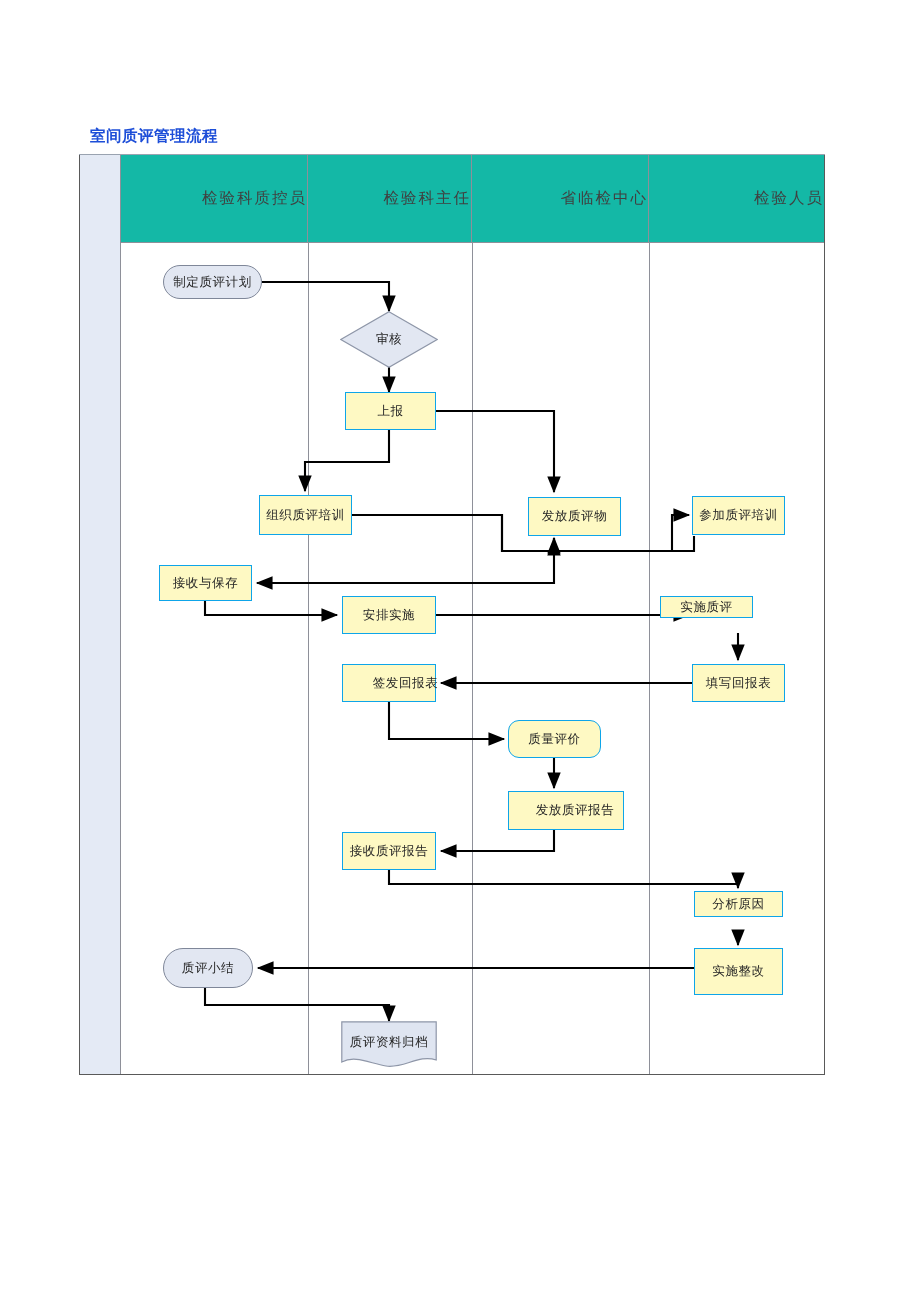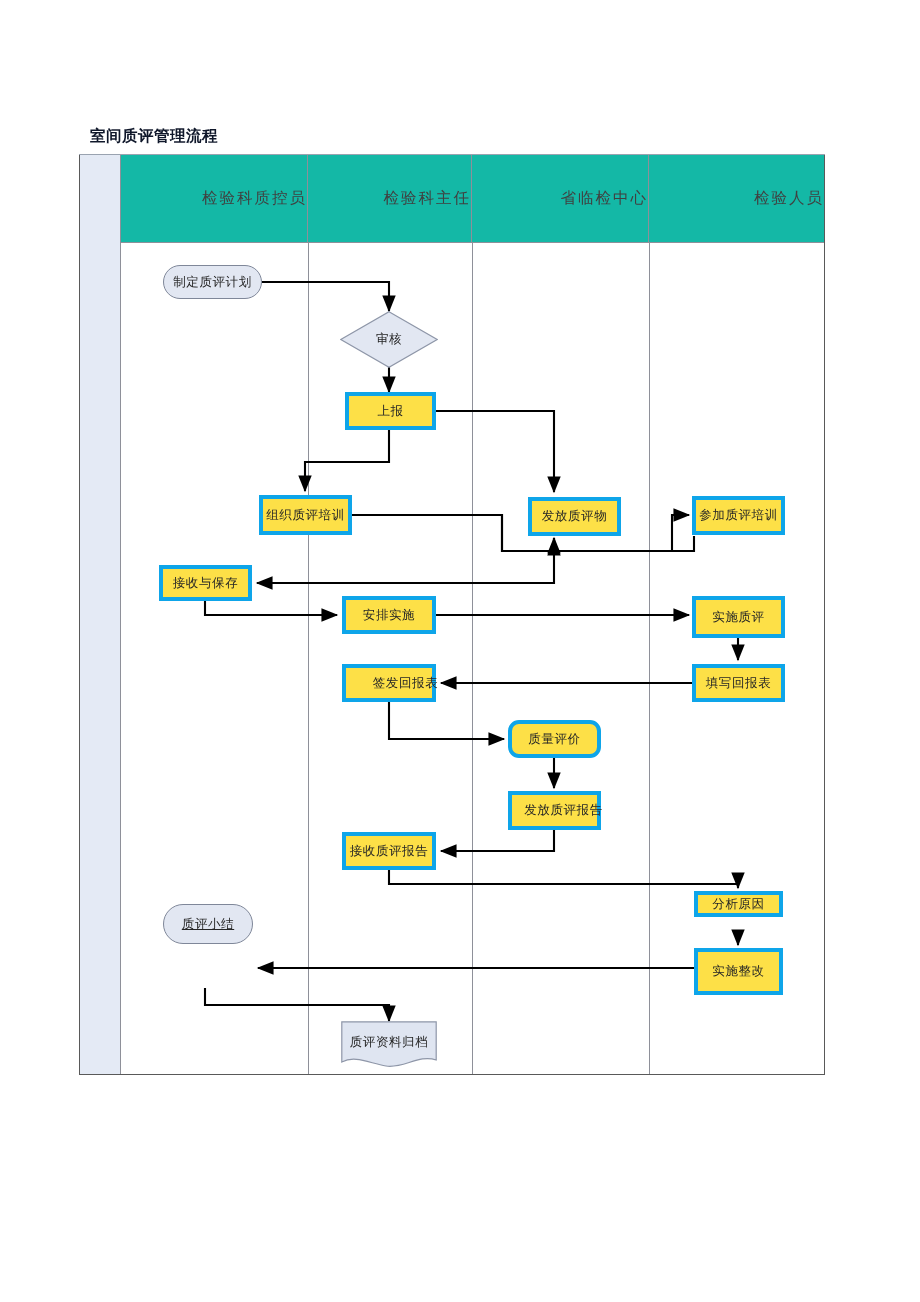--- a/index.html
+++ b/index.html
@@ -28,21 +28,21 @@
     left:79px;top:118px;
     width:746px;height:37px;
     box-sizing:border-box;
     border-bottom:1px solid #9aa3b0;
     background:#ffffff;
     display:flex;align-items:center;
   }
   .title-bar .title-text{
     font-size:15.5px;
     font-weight:bold;
-    color:#0f172a;
+    color:#1d4ed8;
     margin-left:11px;
     letter-spacing:.5px;
   }
   
   .side-band{
     position:absolute;
     left:80px;top:155px;
     width:41px;height:919px;
     background:#E4EAF5;
     border-right:1px solid #8e9099;
@@ -77,22 +77,22 @@
     font-family:"DejaVu Sans","Liberation Sans",sans-serif;
     letter-spacing:-1px;
     white-space:nowrap;
     user-select:none;
     z-index:1;
   }
   
   .node{
     position:absolute;
     box-sizing:border-box;
-    background:#fde047;
-    border:4px solid #0ea5e9;
+    background:#fef9c3;
+    border:1px solid #0ea5e9;
     display:flex;align-items:center;justify-content:center;
     font-size:12.5px;color:#262626;
     letter-spacing:.6px;
     z-index:3;
     white-space:nowrap;
   }
   .node.stadium{
     border-radius:20px;
     background:#E2E7F2;
     border:1px solid #7f8799;
@@ -230,53 +230,53 @@
   </div>
 
   <div class="node" style="left:159px;top:565px;width:93px;height:36px;">
     <span>接收与保存</span>
   </div>
 
   <div class="node" style="left:342px;top:596px;width:94px;height:38px;">
     <span>安排实施</span>
   </div>
 
-  <div class="node" style="left:692px;top:596px;width:93px;height:42px;align-items:center;">
+  <div class="node" style="left:660px;top:596px;width:93px;height:22px;align-items:center;">
     <span>实施质评</span>
   </div>
 
   <div class="node" style="left:692px;top:664px;width:93px;height:38px;">
     <span>填写回报表</span>
   </div>
 
   <div class="node" style="left:342px;top:664px;width:94px;height:38px;padding-left:33px;">
     <span>签发回报表</span>
   </div>
 
   <div class="node" style="left:508px;top:720px;width:93px;height:38px;border-radius:11px;">
     <span>质量评价</span>
   </div>
 
-  <div class="node" style="left:508px;top:791px;width:93px;height:39px;padding-left:18px;">
+  <div class="node" style="left:508px;top:791px;width:116px;height:39px;padding-left:18px;">
     <span>发放质评报告</span>
   </div>
 
   <div class="node" style="left:342px;top:832px;width:94px;height:38px;">
     <span>接收质评报告</span>
   </div>
 
   <div class="node" style="left:694px;top:891px;width:89px;height:26px;">
     <span>分析原因</span>
   </div>
 
   <div class="node" style="left:694px;top:948px;width:89px;height:47px;">
     <span>实施整改</span>
   </div>
 
-  <div class="node stadium" style="left:163px;top:904px;width:90px;height:40px;text-decoration:underline;">
+  <div class="node stadium" style="left:163px;top:948px;width:90px;height:40px;">
     <span>质评小结</span>
   </div>
 
   <div class="node doc" style="left:341px;top:1021px;width:96px;height:50px;">
     <svg class="doc-shape" viewBox="0 0 96 50" preserveAspectRatio="none">
       <path d="M0.8,0.8 L95.2,0.8 L95.2,39 C78,33 62,48 45,45 C28,42 14,34 0.8,41 Z" fill="#DFE5F1" stroke="#8e96a8" stroke-width="1.2"></path>
     </svg>
     <span class="doc-label">质评资料归档</span>
   </div>
 

